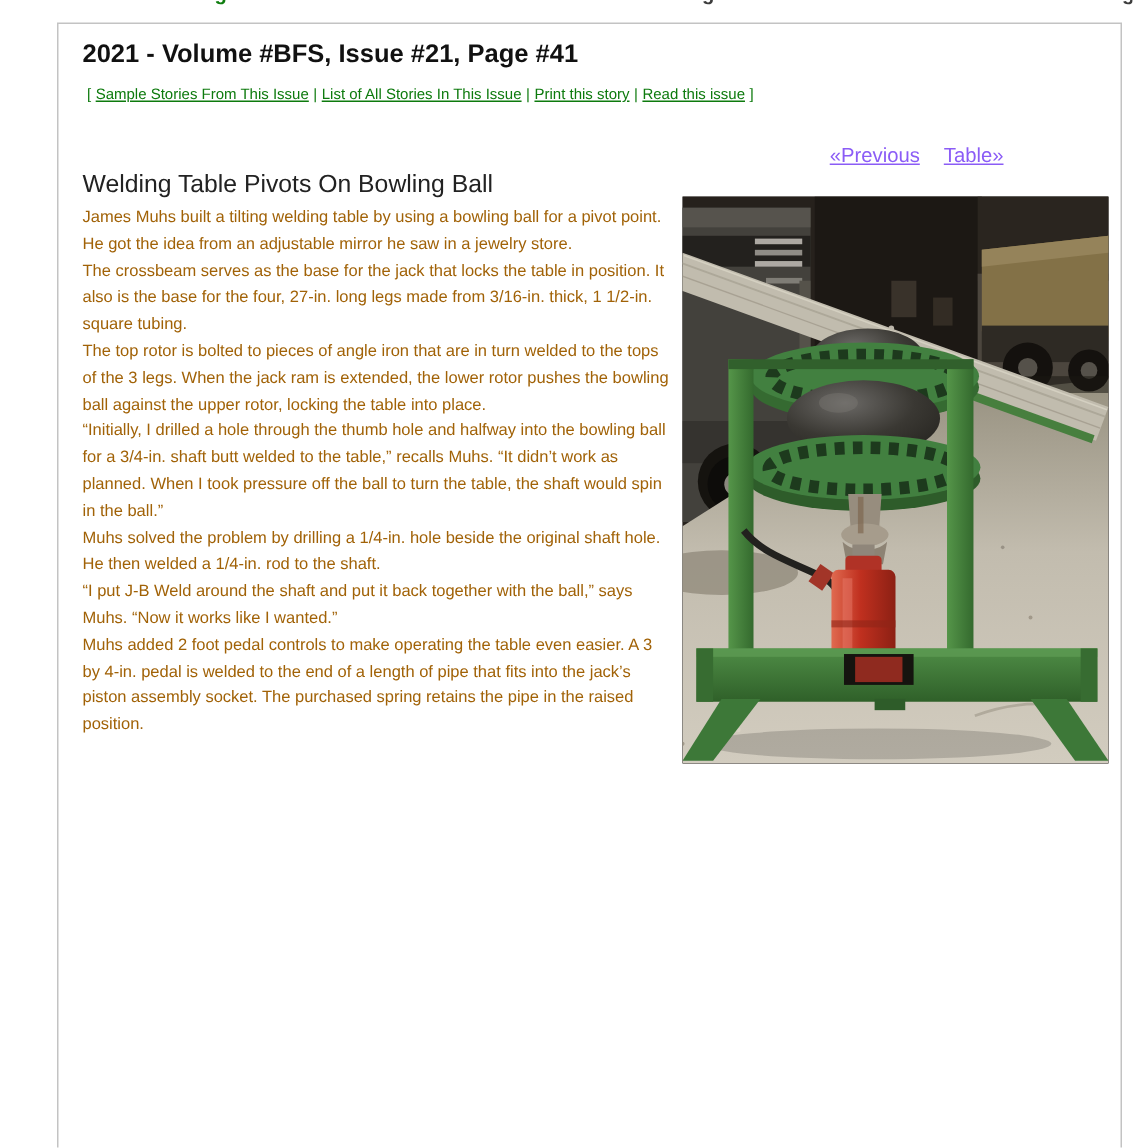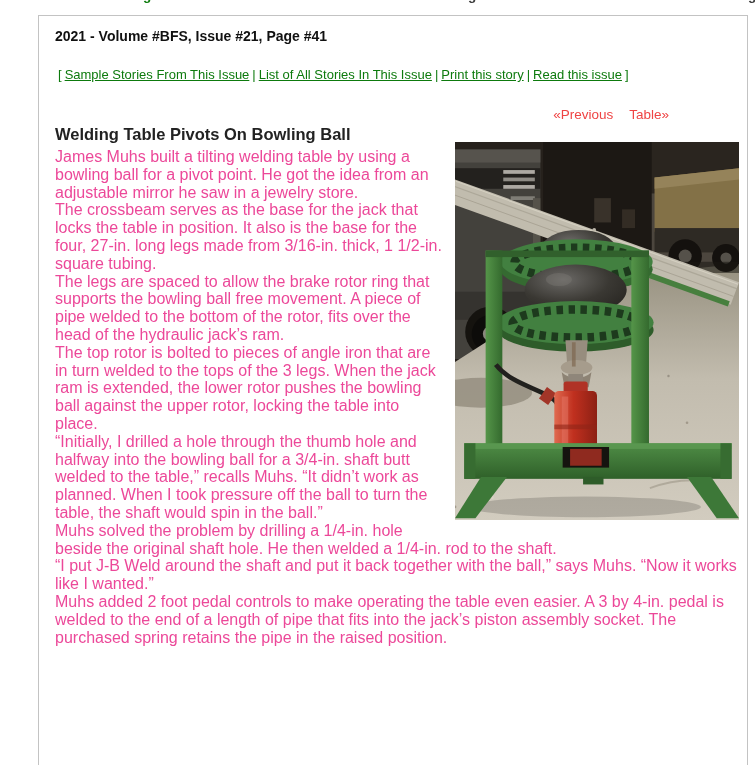--- a/index.html
+++ b/index.html
@@ -13,29 +13,29 @@
   .frag-1{left:143px;color:#0f7d0f;}
   .frag-2{left:468px;color:#3c3c3c;}
   .frag-3{left:748px;color:#3c3c3c;}
 
   
   .content-box{
     position:absolute;top:15px;left:38px;width:710px;height:860px;
     box-sizing:border-box;border:1px solid #c3c3c3;background:#fff;
     padding:10px 8px 10px 16px;
   }
-  .page-title{margin:0;font-size:14px;line-height:20px;font-weight:bold;color:#111;}
-  .links-row{margin-top:20px;font-size:13px;line-height:17px;color:#0d7a0d;white-space:nowrap;}
+  .page-title{margin:0;font-size:17px;line-height:20px;font-weight:bold;color:#111;}
+  .links-row{margin-top:9px;font-size:10px;line-height:17px;color:#0d7a0d;white-space:nowrap;}
   .links-row a{color:#0d7a0d;text-decoration:underline;cursor:pointer;}
   .links-row .sep,.links-row .bracket{color:#0d7a0d;text-decoration:none;padding:0 3px;}
   .pagination{margin-top:23px;text-align:right;padding-right:70px;font-size:13.5px;line-height:17px;}
-  .pagination a{color:#ef4444;cursor:pointer;}
+  .pagination a{color:#8b5cf6;text-decoration:underline;cursor:pointer;}
   .pagination .prev{margin-right:16px;}
-  .article-heading{margin:2px 0 4px 0;font-size:16.5px;line-height:19px;font-weight:bold;color:#222;}
-  .article-body{font-size:16px;line-height:17.8px;color:#ec4899;}
+  .article-heading{margin:2px 0 4px 0;font-size:16.5px;line-height:19px;font-weight:normal;color:#222;}
+  .article-body{font-size:11px;line-height:17.8px;color:#a16207;}
   .article-body p{margin:0;}
   .photo-wrap{
     float:right;width:284px;height:378px;margin:-6px 0 14px 9px;
     background:#26211c;
   }
   .photo-wrap svg{display:block;}
 </style>
 </head>
 <body>
 
@@ -178,21 +178,20 @@
         <rect x="124" y="328" width="34" height="18" fill="#8f2a1f"></rect>
 
         <polygon points="28,358 56,358 22,402 0,402" fill="#3d7838"></polygon>
         <polygon points="250,358 276,358 306,402 282,402" fill="#3d7838"></polygon>
         <rect x="138" y="358" width="22" height="8" fill="#2e5c29"></rect>
       </svg>
     </span>
 
     <p>James Muhs built a tilting welding table by using a bowling ball for a pivot point. He got the idea from an adjustable mirror he saw in a jewelry store.</p>
     <p>The crossbeam serves as the base for the jack that locks the table in position. It also is the base for the four, 27-in. long legs made from 3/16-in. thick, 1 1/2-in. square tubing.</p>
-    <p>The legs are spaced to allow the brake rotor ring that supports the bowling ball free movement. A piece of pipe welded to the bottom of the rotor, fits over the head of the hydraulic jack’s ram.</p>
     <p>The top rotor is bolted to pieces of angle iron that are in turn welded to the tops of the 3 legs. When the jack ram is extended, the lower rotor pushes the bowling ball against the upper rotor, locking the table into place.</p>
     <p>“Initially, I drilled a hole through the thumb hole and halfway into the bowling ball for a 3/4-in. shaft butt welded to the table,” recalls Muhs. “It didn’t work as planned. When I took pressure off the ball to turn the table, the shaft would spin in the ball.”</p>
     <p>Muhs solved the problem by drilling a 1/4-in. hole beside the original shaft hole. He then welded a 1/4-in. rod to the shaft.</p>
     <p>“I put J-B Weld around the shaft and put it back together with the ball,” says Muhs. “Now it works like I wanted.”</p>
     <p>Muhs added 2 foot pedal controls to make operating the table even easier. A 3 by 4-in. pedal is welded to the end of a length of pipe that fits into the jack’s piston assembly socket. The purchased spring retains the pipe in the raised position.</p>
   </div>
 
 </div>
 
 </body></html>

